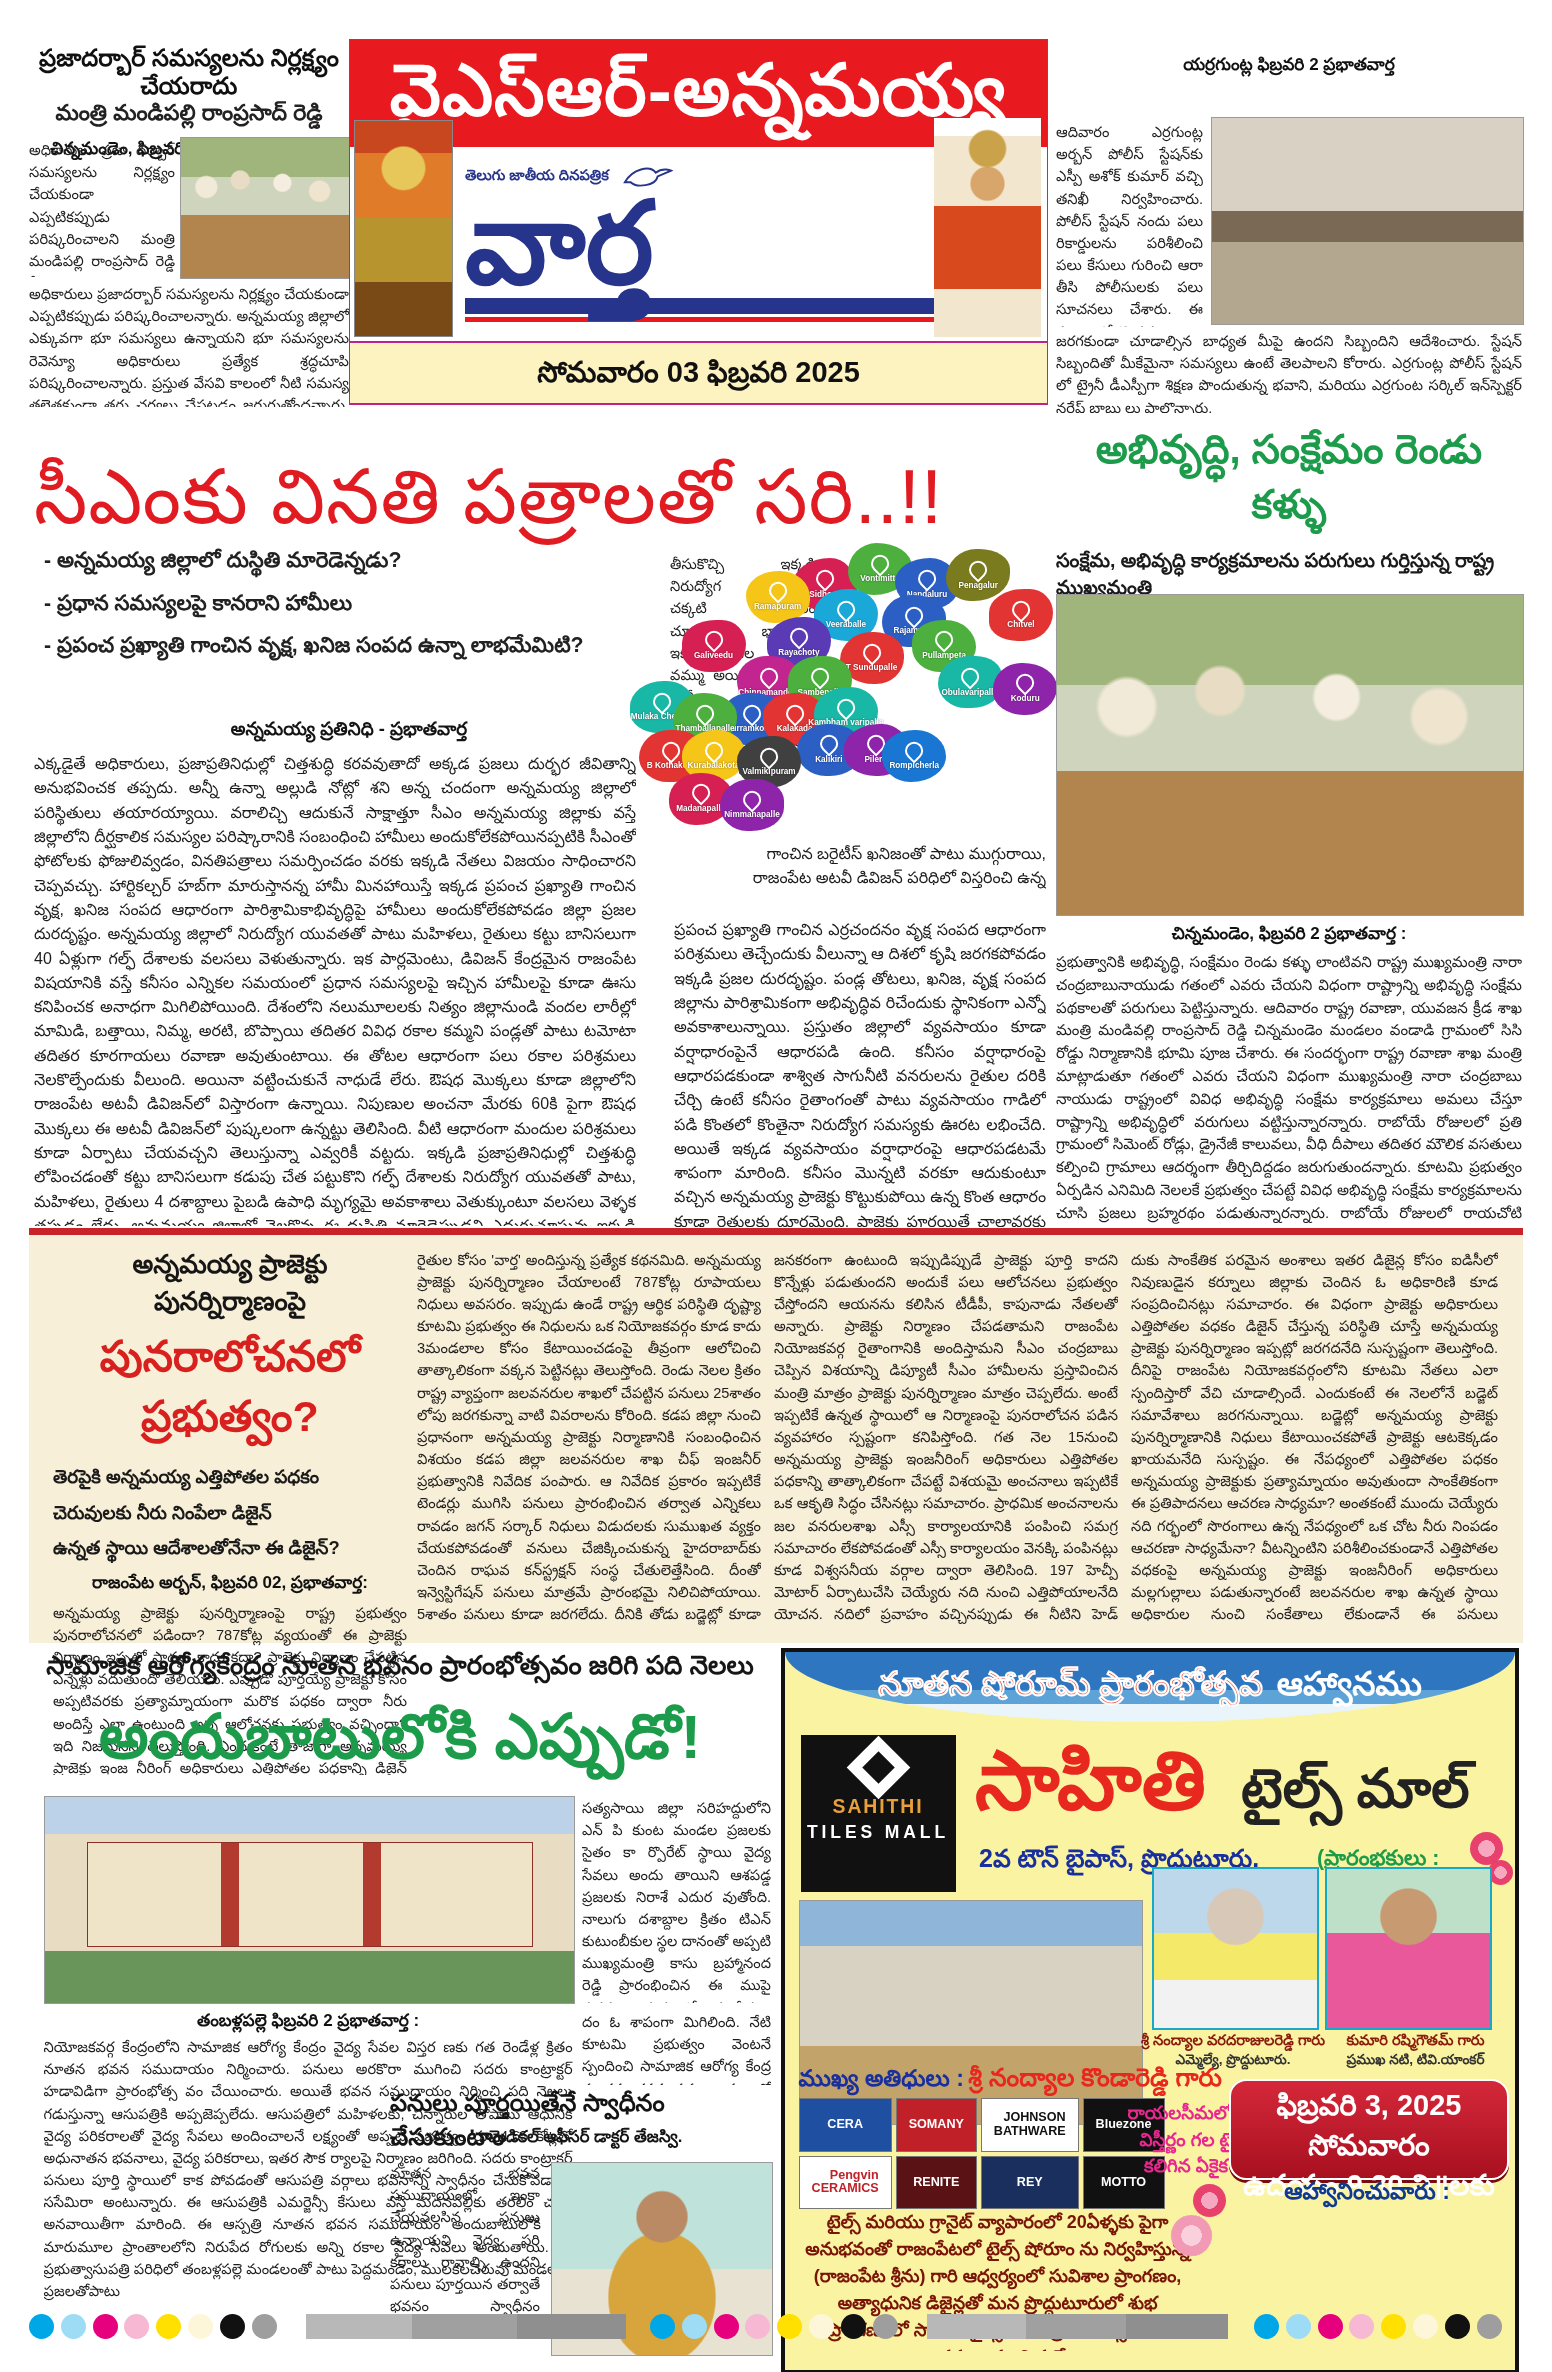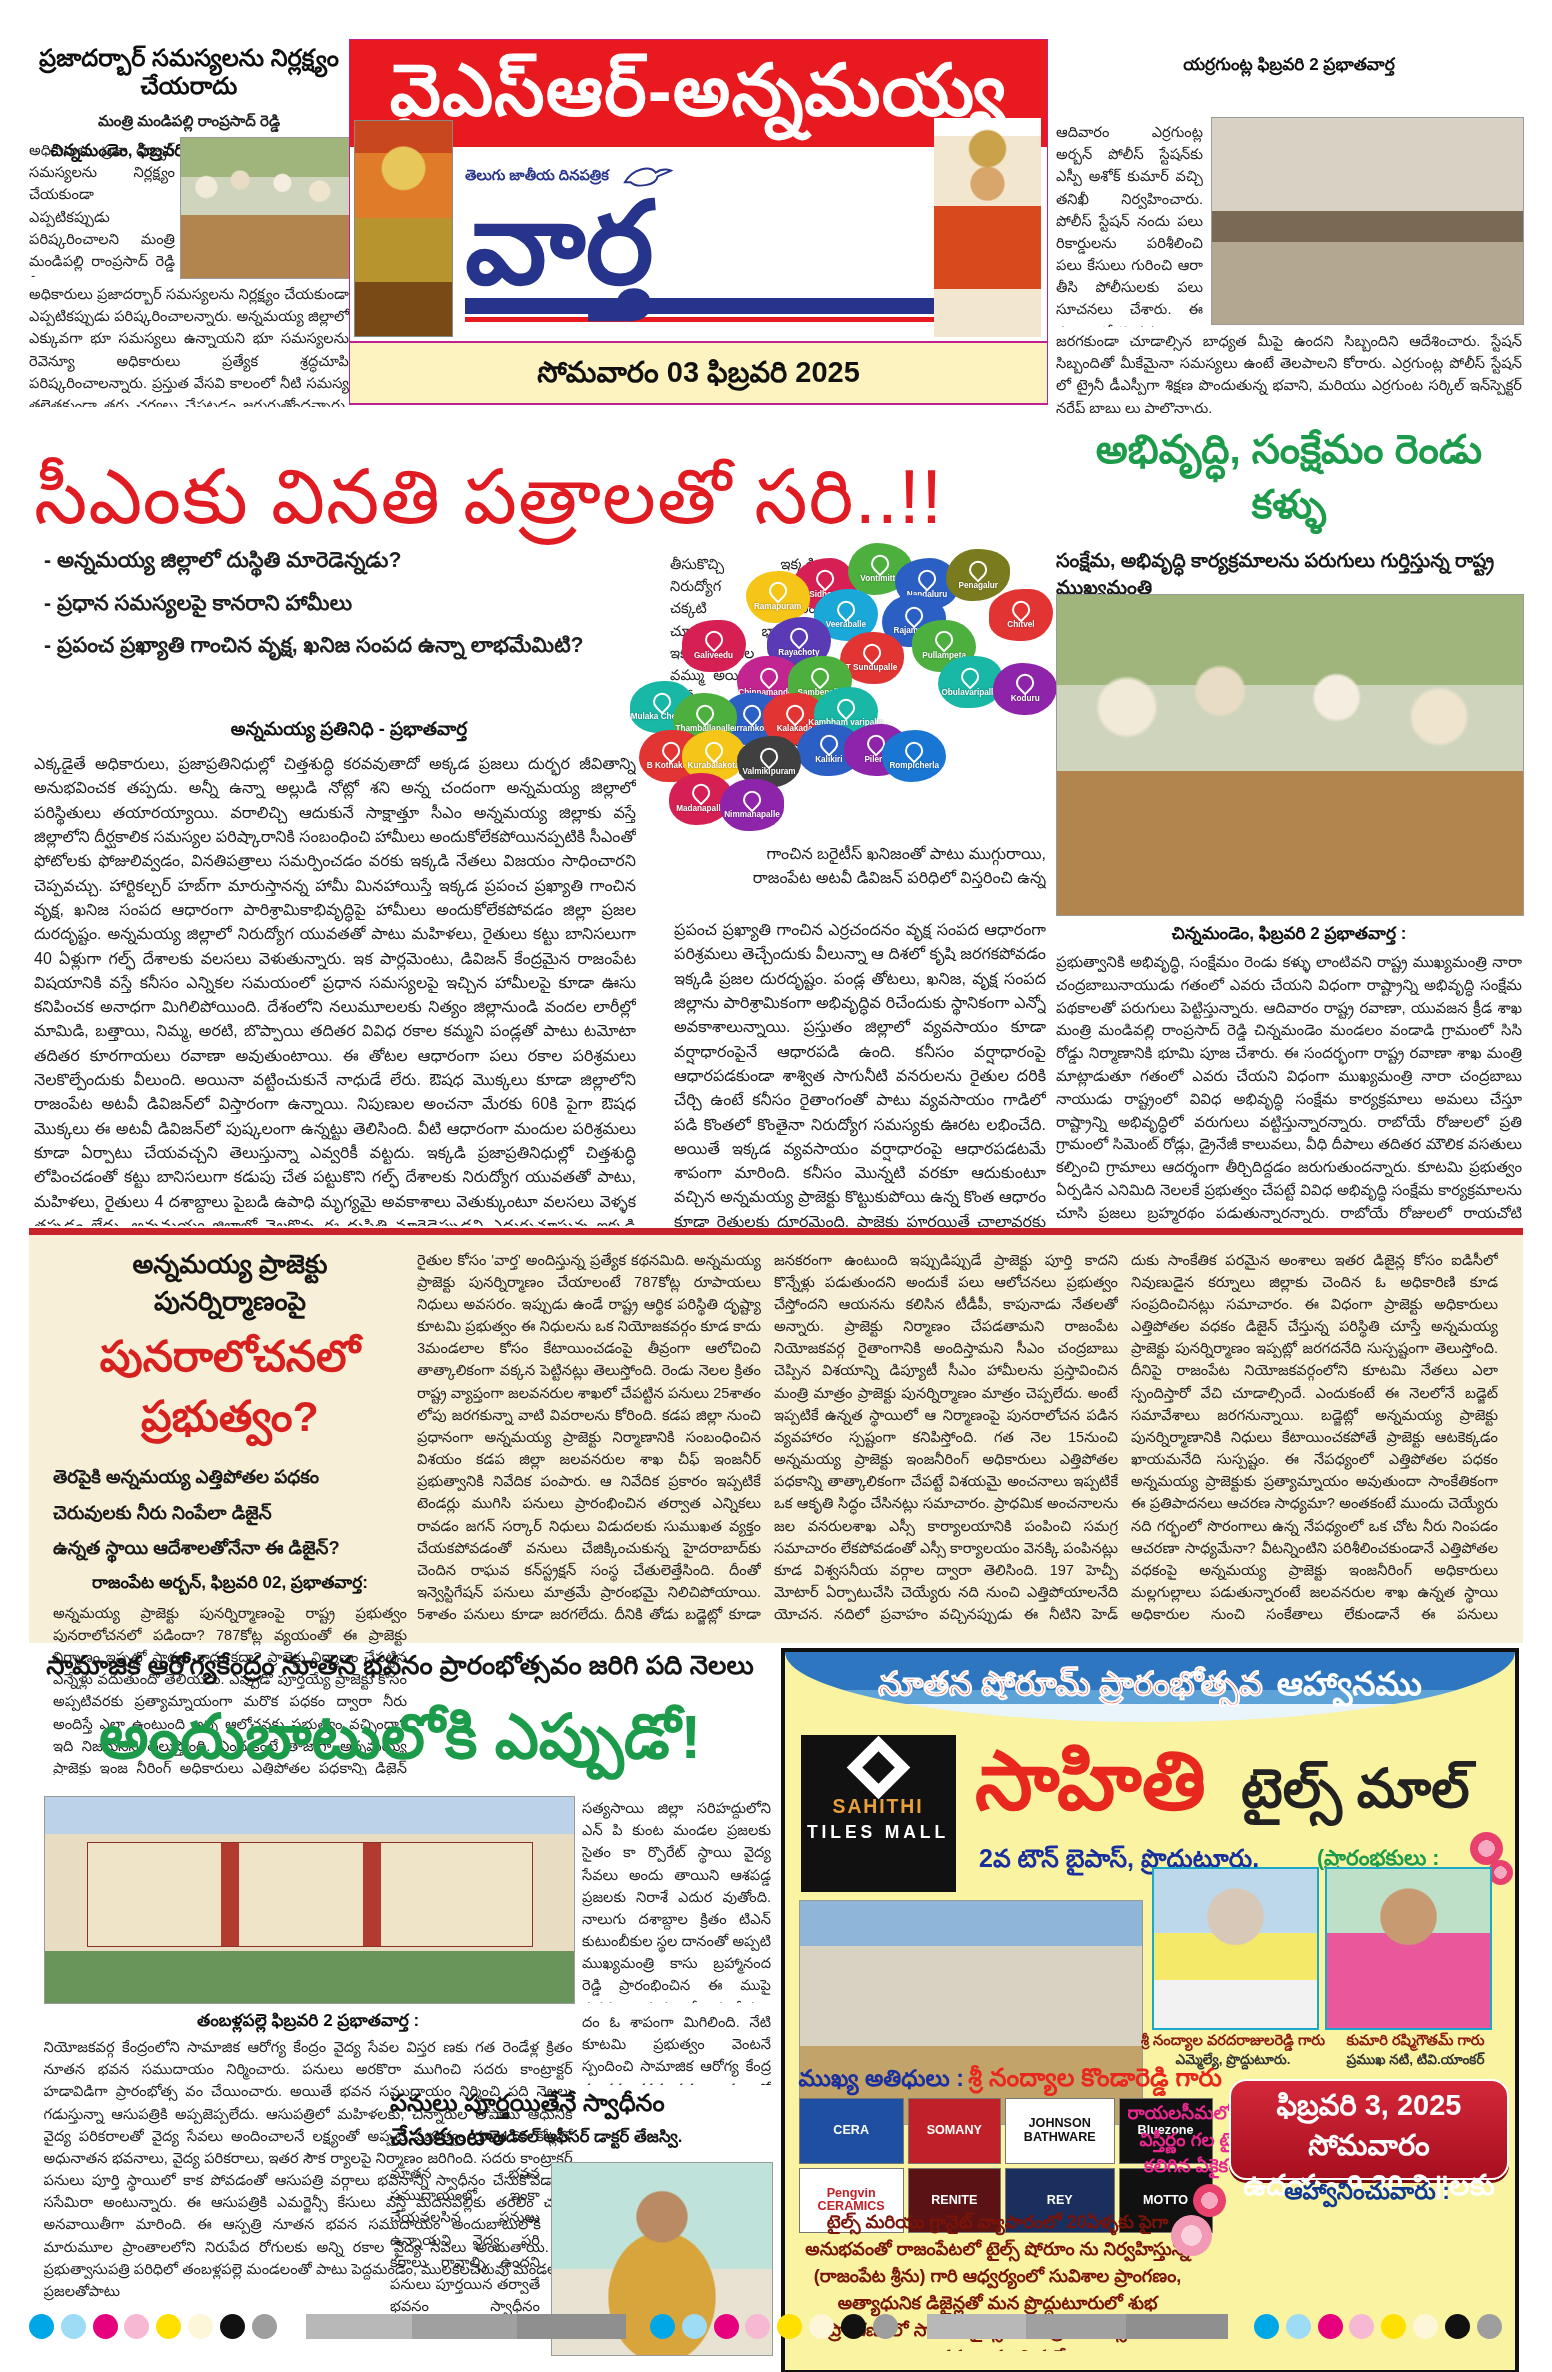--- a/index.html
+++ b/index.html
@@ -92,36 +92,36 @@
   .cap1{font-size:14.6px;font-weight:bold;color:#8a1a0e;}
   .cap2{font-size:13.6px;font-weight:bold;color:#333;}
   .pinktxt{font-size:18.4px;font-weight:bold;color:#e8288e;text-align:center;line-height:1.45;}
   .redbox{background:linear-gradient(180deg,#d4283a,#a8101f);border:2.9px solid #fff;border-radius:17.5px;
           color:#fff;font-size:29px;font-weight:bold;text-align:center;box-shadow:0 2.9px 0 #7a0a12;}
   .invlabel{font-size:23px;font-weight:bold;color:#123a8c;}
   .tealbox{background:#0aa8c0;border-radius:39px;color:#ff2e8e;font-weight:bold;font-size:35px;
            text-align:center;border:2.9px solid #fff;}
   .invite{font-size:18px;font-weight:bold;color:#7a1408;text-align:center;line-height:1.5;}
   .brand{display:flex;align-items:center;justify-content:center;font-weight:bold;font-size:12.6px;
-         border:1px solid #777;text-align:center;line-height:1.1;padding:18px;}
+         border:1px solid #777;text-align:right;line-height:1.1;padding:12px;}
   .logo-diamond{width:45px;height:45px;background:#fff;transform:rotate(45deg);margin:9.7px auto 5.8px;
       display:flex;align-items:center;justify-content:center;}
   .logo-diamond:before{content:"";width:23px;height:23px;background:#111;}
   .rose{width:33px;height:33px;border-radius:50%;
      background:radial-gradient(circle at 50% 50%, #f6a8c0 0 35%, #e8416e 36% 70%, #c42a52 71% 100%);}
   
   .regdot{width:25px;height:25px;border-radius:50%;display:inline-block;margin-right:6.8px;}
   .regbar{height:25px;background:linear-gradient(90deg,#b8b8b8 0 33%,#a0a0a0 33% 66%,#8f8f8f 66% 100%);}
 </style>
 </head>
 <body>
 
 <div class="abs" style="left:29px;top:44px;width:320px;height:364px;">
   <div class="h-top ctr" style="font-size:24px;line-height:1.15;">ప్రజాదర్బార్ సమస్యలను నిర్లక్ష్యం చేయరాదు</div>
-  <div class="ctr bold" style="font-size:15px;margin-top:13px;color:#222;">మంత్రి మండిపల్లి రాంప్రసాద్ రెడ్డి</div>
+  <div class="ctr bold" style="font-size:22px;margin-top:1px;color:#222;">మంత్రి మండిపల్లి రాంప్రసాద్ రెడ్డి</div>
   <div class="dateline" style="margin-top:7.8px;padding-left:21.3px;">చిన్నమండెం, ఫిబ్రవరి 2 ప్రభాతవార్త :</div>
   <div class="abs bodytxt just clip" style="left:0;top:95px;width:146px;height:138px;font-size:14.6px;">అధికారులు ప్రజా దర్బార్ సమస్యలను నిర్లక్ష్యం చేయకుండా ఎప్పటికప్పుడు పరిష్కరించాలని మంత్రి మండిపల్లి రాంప్రసాద్ రెడ్డి పేర్కొన్నారు. ఆదివారం చిన్నమండెం మండలం, బోరెడ్డిగారి పల్లెలోని తమ నివాసం నందు మంత్రి ప్రజాదర్బార్ కార్యక్రమం నిర్వహించారు. ఈ సందర్భంగా మంత్రి మాట్లాడుతూ ప్రజలు వివిధ సమస్యలపై ప్రజాదర్బార్ కార్యక్రమానికి వస్తుంటారని</div>
   <div class="abs photo crowd" style="left:151px;top:93px;width:169px;height:140px;"></div>
   <div class="abs bodytxt just clip" style="left:0;top:239px;width:320px;height:124px;font-size:14.6px;">అధికారులు ప్రజాదర్బార్ సమస్యలను నిర్లక్ష్యం చేయకుండా ఎప్పటికప్పుడు పరిష్కరించాలన్నారు. అన్నమయ్య జిల్లాలో ఎక్కువగా భూ సమస్యలు ఉన్నాయని భూ సమస్యలను రెవెన్యూ అధికారులు ప్రత్యేక శ్రద్ధచూపి పరిష్కరించాలన్నారు. ప్రస్తుత వేసవి కాలంలో నీటి సమస్య తలెత్తకుండా తగు చర్యలు చేపట్టడం జరుగుతోందన్నారు. ఈ సందర్భంగా జిల్లా నలుమూలల నుంచి వచ్చిన బాధితుల సమస్యలను మంత్రి మండిపల్లి రాంప్రసాద్ రెడ్డి స్వీకరించి వాటి పరిష్కారానికి సంబంధిత అధికారులకు ఎండార్స్ చేస్తూ ఆదేశాలు జారీచేశారు.</div>
 </div>
 
 <div class="abs" style="left:349px;top:39px;width:697px;height:364px;border:1.9px solid #c0218c;">
   <div class="abs mast-red" style="left:0;top:0;width:100%;height:107px;">
     <div class="mast-title">వైఎస్ఆర్-అన్నమయ్య</div>
   </div>

